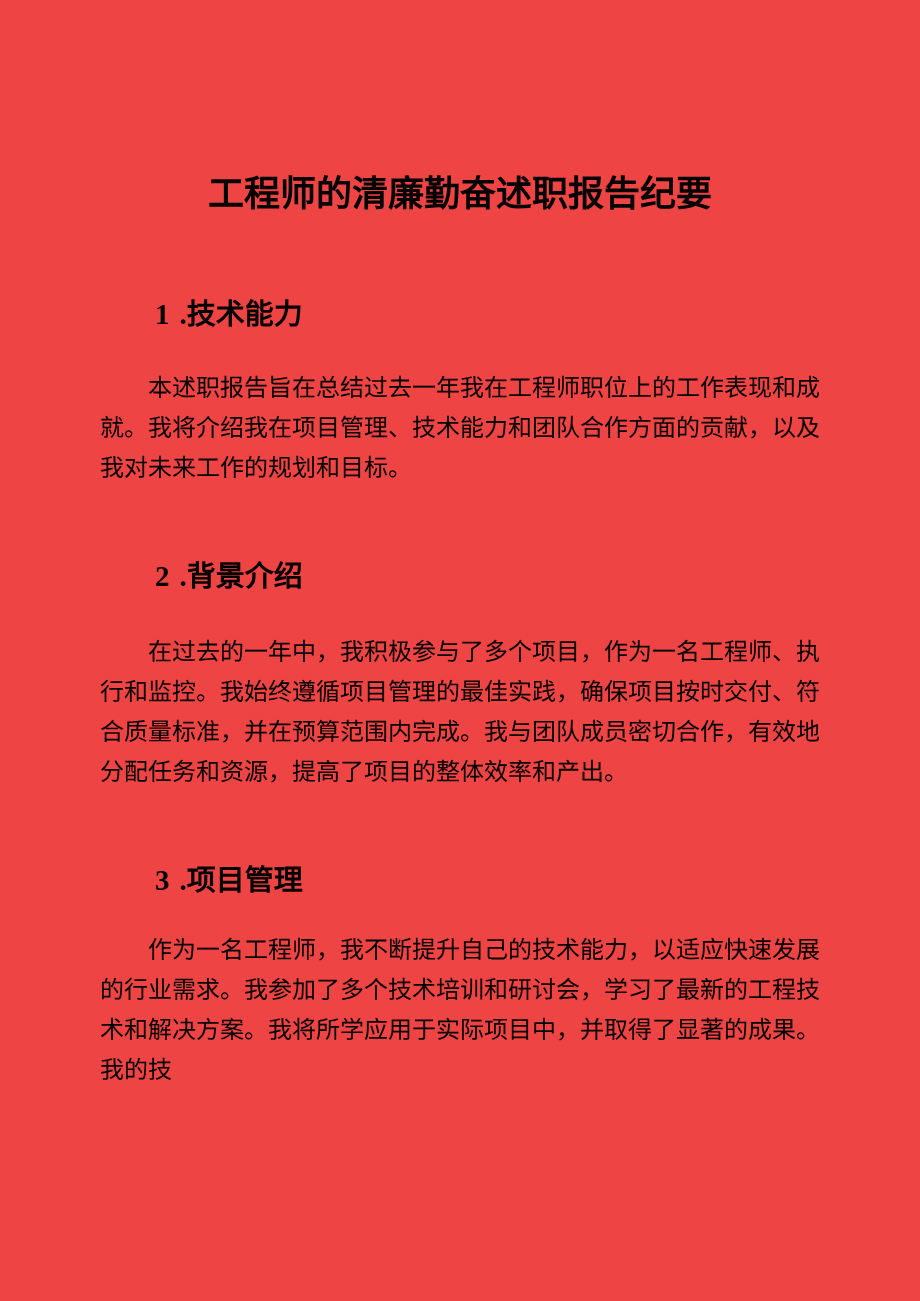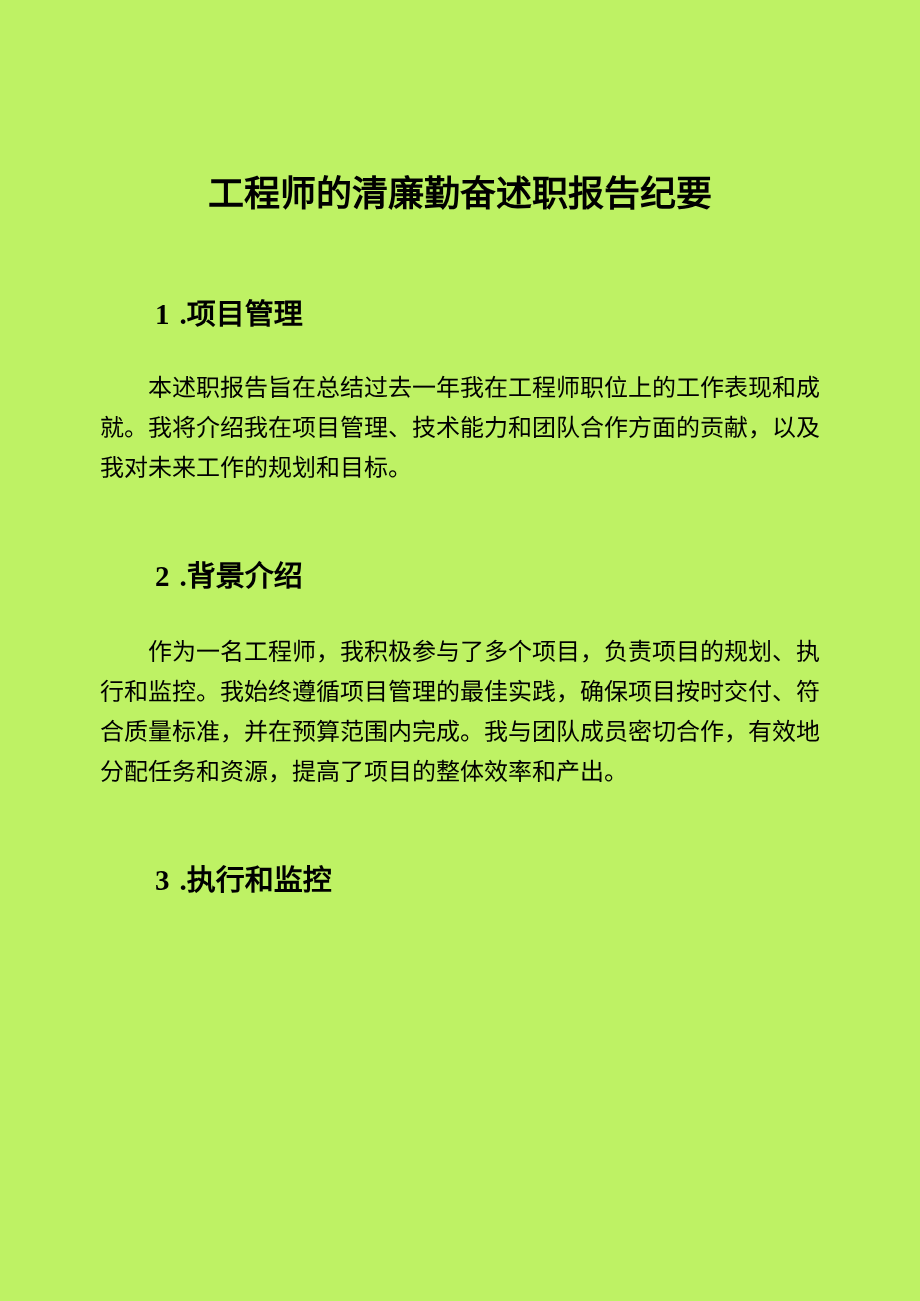--- a/index.html
+++ b/index.html
@@ -5,21 +5,21 @@
   html, body {
     margin: 0;
     padding: 0;
     background: #ffffff;
   }
   .page {
     position: relative;
     width: 920px;
     height: 1301px;
     margin: 0 auto;
-    background: #bef264;
+    background: #ef4444;
     overflow: hidden;
     color: #000000;
   }
   .content {
     padding: 0 100px;
     width: 720px;
   }
   .doc-title {
     margin: 170px 0 0 0;
     font-family: "Liberation Sans", "DejaVu Sans", sans-serif;
@@ -68,32 +68,33 @@
 </head>
 <body>
 
 <div class="page">
   <div class="content">
 
     <h1 class="doc-title">工程师的清廉勤奋述职报告纪要</h1>
 
     <div>
       <h2 class="sec-heading first">
-        <span class="h-num">1</span><span class="h-dot">.</span><span class="h-text">项目管理</span>
+        <span class="h-num">1</span><span class="h-dot">.</span><span class="h-text">技术能力</span>
       </h2>
       <p class="body-para">本述职报告旨在总结过去一年我在工程师职位上的工作表现和成就。我将介绍我在项目管理、技术能力和团队合作方面的贡献，以及我对未来工作的规划和目标。</p>
     </div>
 
     <div>
       <h2 class="sec-heading">
         <span class="h-num">2</span><span class="h-dot">.</span><span class="h-text">背景介绍</span>
       </h2>
-      <p class="body-para p2">作为一名工程师，我积极参与了多个项目，负责项目的规划、执行和监控。我始终遵循项目管理的最佳实践，确保项目按时交付、符合质量标准，并在预算范围内完成。我与团队成员密切合作，有效地分配任务和资源，提高了项目的整体效率和产出。</p>
+      <p class="body-para p2">在过去的一年中，我积极参与了多个项目，作为一名工程师、执行和监控。我始终遵循项目管理的最佳实践，确保项目按时交付、符合质量标准，并在预算范围内完成。我与团队成员密切合作，有效地分配任务和资源，提高了项目的整体效率和产出。</p>
     </div>
 
     <div>
       <h2 class="sec-heading">
-        <span class="h-num">3</span><span class="h-dot">.</span><span class="h-text">执行和监控</span>
+        <span class="h-num">3</span><span class="h-dot">.</span><span class="h-text">项目管理</span>
       </h2>
+      <p class="body-para p3">作为一名工程师，我不断提升自己的技术能力，以适应快速发展的行业需求。我参加了多个技术培训和研讨会，学习了最新的工程技术和解决方案。我将所学应用于实际项目中，并取得了显著的成果。我的技</p>
     </div>
 
   </div>
 </div>
 
 </body></html>

